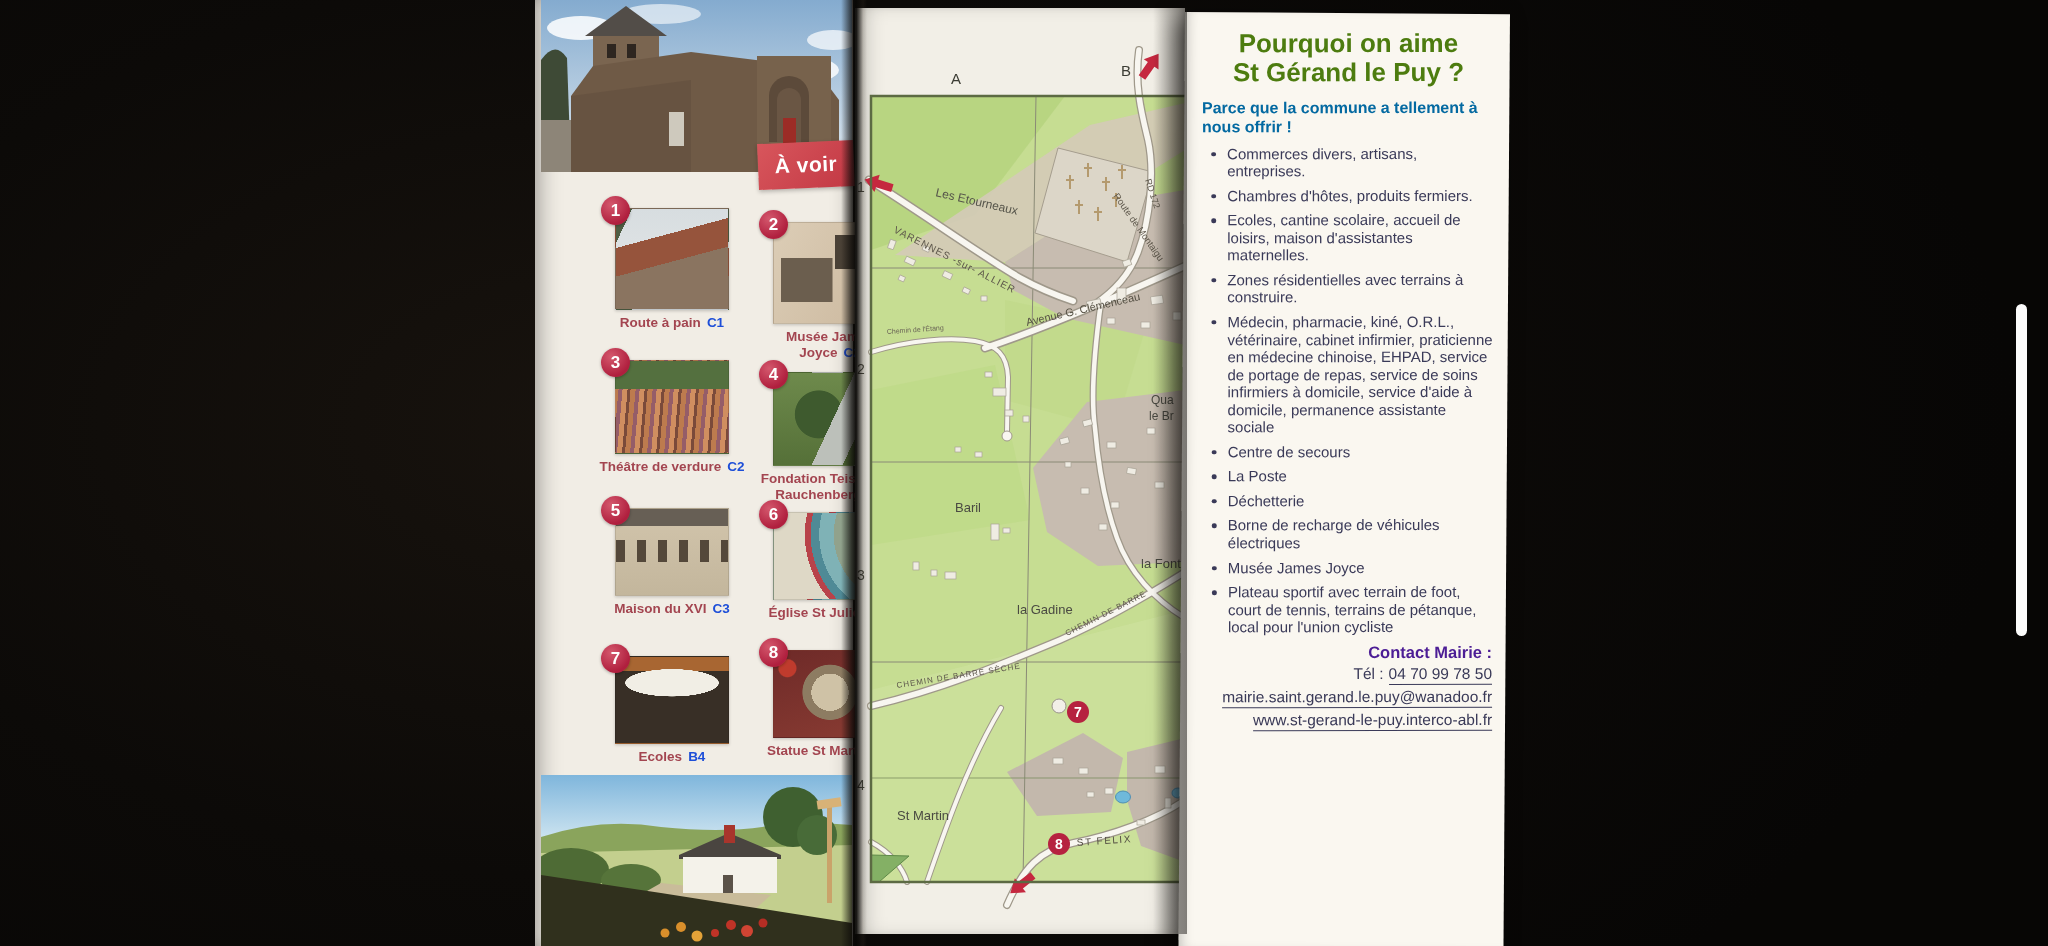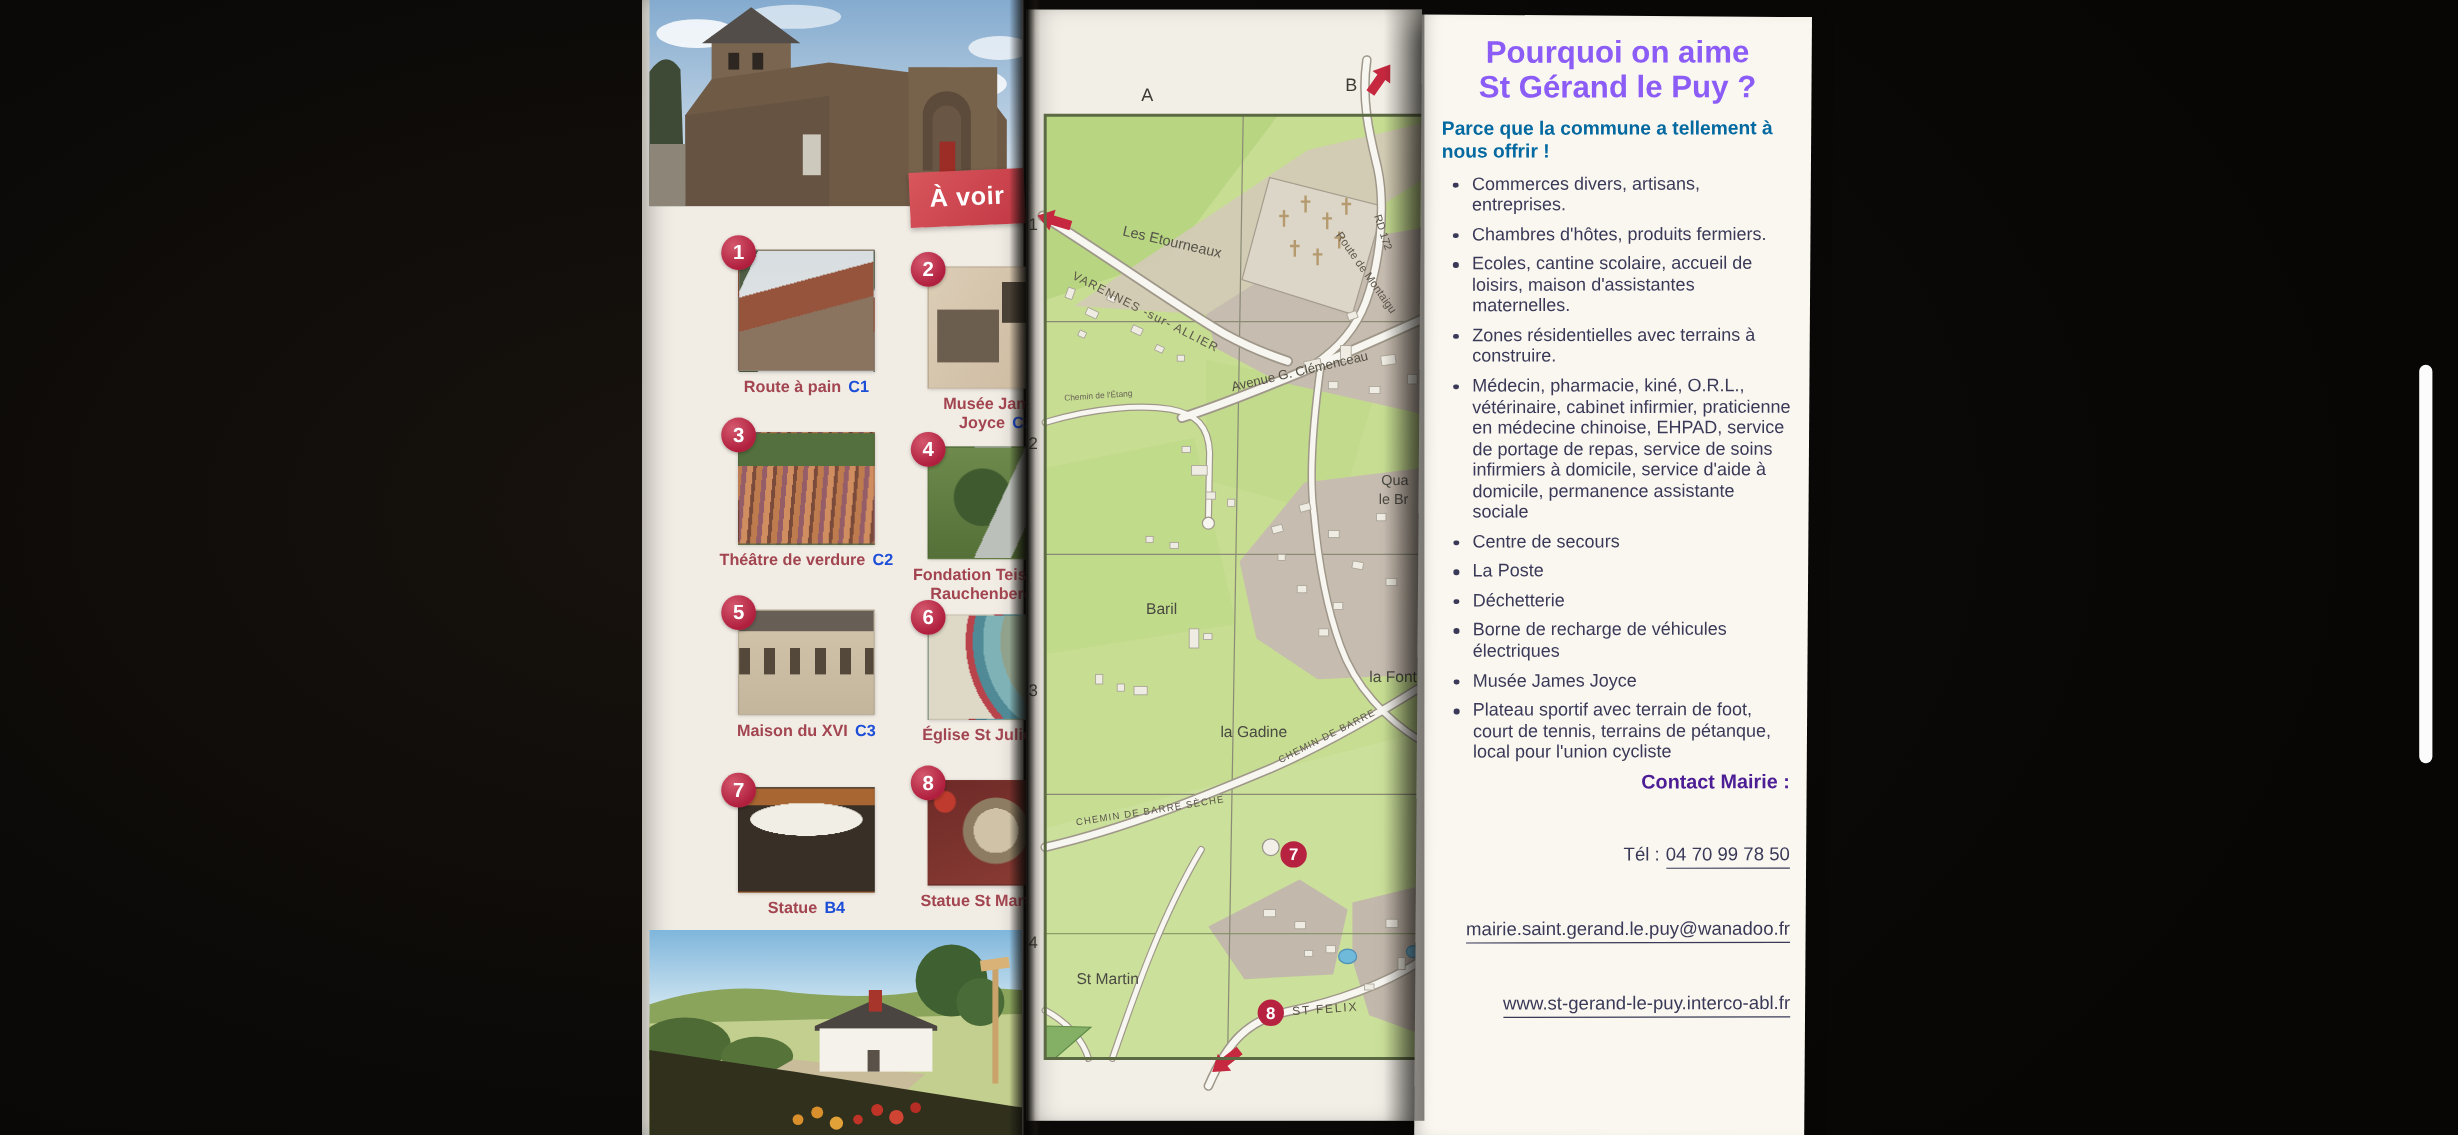--- a/index.html
+++ b/index.html
@@ -59,29 +59,29 @@
   .map-paper{position:absolute;left:320px;top:8px;width:330px;height:926px;background:#f2efe7;
     box-shadow:inset 16px 0 26px -14px rgba(0,0,0,.45), inset -4px 0 10px -4px rgba(0,0,0,.15);}
   .map-svg{position:absolute;left:320px;top:0;width:330px;height:946px;}
   .map-svg text{font-family:"Liberation Sans","DejaVu Sans",sans-serif;}
   
   .panel-right{left:650px;top:12px;width:325px;height:934px;background:#faf7f0;
     transform:rotate(.4deg);transform-origin:left top;
     box-shadow:-8px 6px 22px rgba(0,0,0,.55), inset 10px 0 14px -9px rgba(0,0,0,.28);
     padding:0;box-sizing:border-box;}
   .rp-inner{padding:16px 12px 0 20px;transform:rotate(-.5deg);}
-  .page-title{margin:0;text-align:center;color:#8b5cf6;font-size:26px;font-weight:bold;line-height:1.12;}
+  .page-title{margin:0;text-align:center;color:#4d7c0f;font-size:26px;font-weight:bold;line-height:1.12;}
   .intro{margin:11px 0 6px 0;color:#0369a1;font-weight:bold;font-size:16px;line-height:1.2;}
   ul.amenities{list-style:none;margin:8px 0 0 0;padding:0;color:#3a3a58;font-size:15px;line-height:1.17;}
   ul.amenities li{position:relative;padding-left:25px;margin-bottom:7px;}
   ul.amenities li::before{content:"";position:absolute;left:9px;top:7px;width:4.5px;height:4.5px;border-radius:50%;background:#3a3a58;}
   .contact{margin-top:4px;text-align:right;color:#3a3a58;padding-right:4px;}
   .contact-heading{font-weight:bold;font-size:16.5px;color:#4c1d95;}
   .contact-line{font-size:15.5px;margin-top:3px;}
-  .u{border-bottom:1.5px solid #3a3a58;padding-bottom:1px;display:inline-block;margin-top:39px;}
+  .u{border-bottom:1.5px solid #3a3a58;padding-bottom:1px;display:inline-block;}
   .phone-num{margin-left:5px;}
   
   .fold-center{position:absolute;left:306px;top:0;width:26px;height:946px;
     background:linear-gradient(90deg,rgba(10,8,6,0) 0%,rgba(12,10,8,.72) 40%,rgba(8,7,5,.95) 58%,rgba(70,60,50,.18) 85%,rgba(0,0,0,0) 100%);}
   .shadow-on-map{position:absolute;left:618px;top:8px;width:34px;height:926px;
     background:linear-gradient(90deg,rgba(0,0,0,0),rgba(15,12,9,.5));}
   .scroll-thumb{position:absolute;left:2016px;top:304px;width:11px;height:332px;border-radius:6px;background:#fcfcfc;}
 </style>
 </head>
 <body>
@@ -161,21 +161,21 @@
         <span class="num-badge">6</span>
         <div class="iphoto p6"></div>
         <figcaption class="caption">
           <span class="sight-name">Église St Julien</span><span class="sight-ref">C3</span>
         </figcaption>
       </figure>
       <figure class="sight-item si7">
         <span class="num-badge">7</span>
         <div class="iphoto p7"></div>
         <figcaption class="caption">
-          <span class="sight-name">Statue</span><span class="sight-ref">B4</span>
+          <span class="sight-name">Ecoles</span><span class="sight-ref">B4</span>
         </figcaption>
       </figure>
       <figure class="sight-item si8">
         <span class="num-badge">8</span>
         <div class="iphoto p8"></div>
         <figcaption class="caption">
           <span class="sight-name">Statue St Martin</span><span class="sight-ref">C3</span>
         </figcaption>
       </figure>
 

